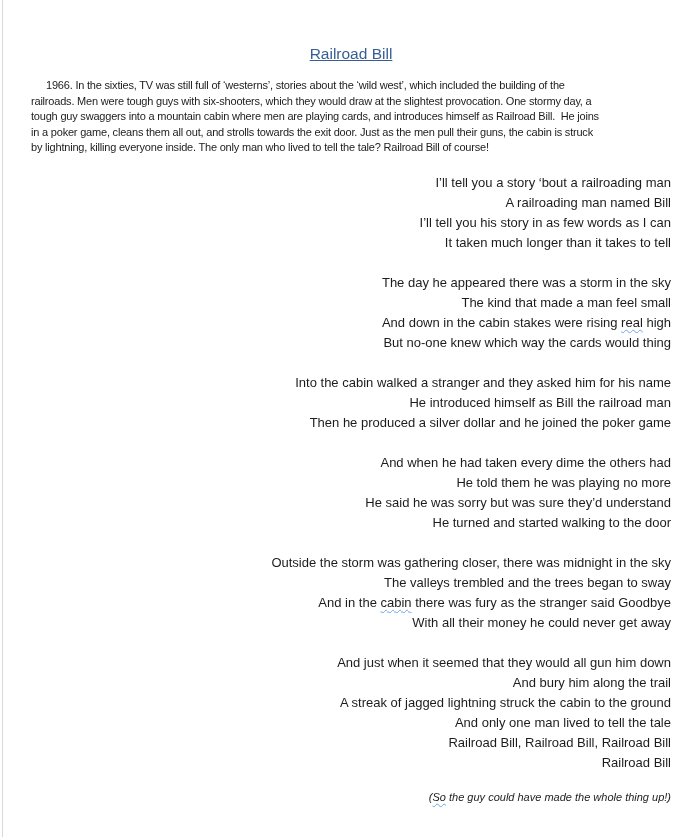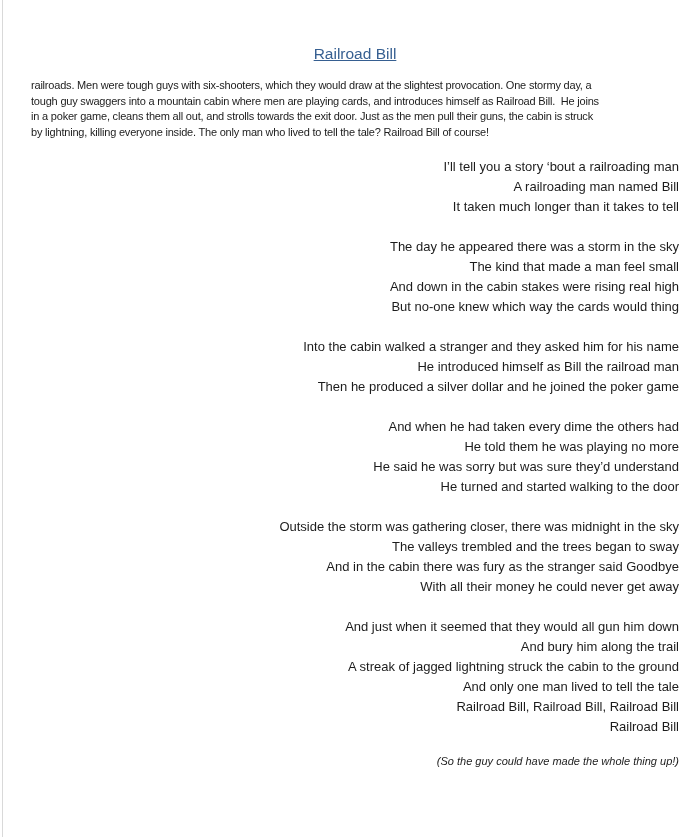--- a/index.html
+++ b/index.html
@@ -1,58 +1,60 @@
 <!DOCTYPE html>
 <html><head>
 <meta charset="utf-8">
 <style>
   html,body{margin:0;padding:0;}
   body{
     width:693px;height:837px;background:#ffffff;overflow:hidden;position:relative;
     font-family:"Liberation Sans","DejaVu Sans",sans-serif;color:#1c1c1c;
   }
   .edge-line{position:absolute;left:2px;top:0;bottom:0;width:1px;background:#d9d9d9;}
-  .page{padding:43px 14px 0 31px;}
+  .page{padding:43px 22px 0 31px;}
   .doc-title{
     text-align:center;font-size:15.5px;line-height:21px;color:#365F91;
     text-decoration:underline;text-decoration-thickness:1px;
   }
   .intro{margin-top:14px;font-size:11px;line-height:15.5px;letter-spacing:-0.2px;}
   .intro-line{white-space:pre;}
   .intro-line.indent{padding-left:15px;}
   .lyrics{margin-top:17px;font-size:13px;line-height:20px;text-align:right;}
   .stanza{margin-bottom:20px;}
   .stanza:last-child{margin-bottom:0;}
   .footnote{
     margin-top:14px;text-align:right;font-style:italic;
     font-size:11px;line-height:20px;
   }
   .sq{
-    text-decoration-style:wavy;
+    text-decoration:underline;text-decoration-style:wavy;
     text-decoration-color:#6ba5e7;text-decoration-thickness:1px;
     text-underline-offset:2px;text-decoration-skip-ink:none;margin-top:44px;
   }
 </style>
 </head>
 <body>
 
 <div class="edge-line"></div>
 
 <div class="page">
   <div class="doc-title">Railroad Bill</div>
   <div class="intro">
+      <div class="intro-line indent">1966. In the sixties, TV was still full of ‘westerns’, stories about the ‘wild west’, which included the building of the</div>
       <div class="intro-line">railroads. Men were tough guys with six-shooters, which they would draw at the slightest provocation. One stormy day, a</div>
       <div class="intro-line">tough guy swaggers into a mountain cabin where men are playing cards, and introduces himself as Railroad Bill.  He joins</div>
       <div class="intro-line">in a poker game, cleans them all out, and strolls towards the exit door. Just as the men pull their guns, the cabin is struck</div>
       <div class="intro-line">by lightning, killing everyone inside. The only man who lived to tell the tale? Railroad Bill of course!</div>
     </div>
   <div class="lyrics">
       <div class="stanza">
         <div>I’ll tell you a story ‘bout a railroading man</div>
         <div>A railroading man named Bill</div>
+        <div>I’ll tell you his story in as few words as I can</div>
         <div>It taken much longer than it takes to tell</div>
       </div>
       <div class="stanza">
         <div>The day he appeared there was a storm in the sky</div>
         <div>The kind that made a man feel small</div>
         <div>And down in the cabin stakes were rising <span class="sq">real</span> high</div>
         <div>But no-one knew which way the cards would thing</div>
       </div>
       <div class="stanza">
         <div>Into the cabin walked a stranger and they asked him for his name</div>

